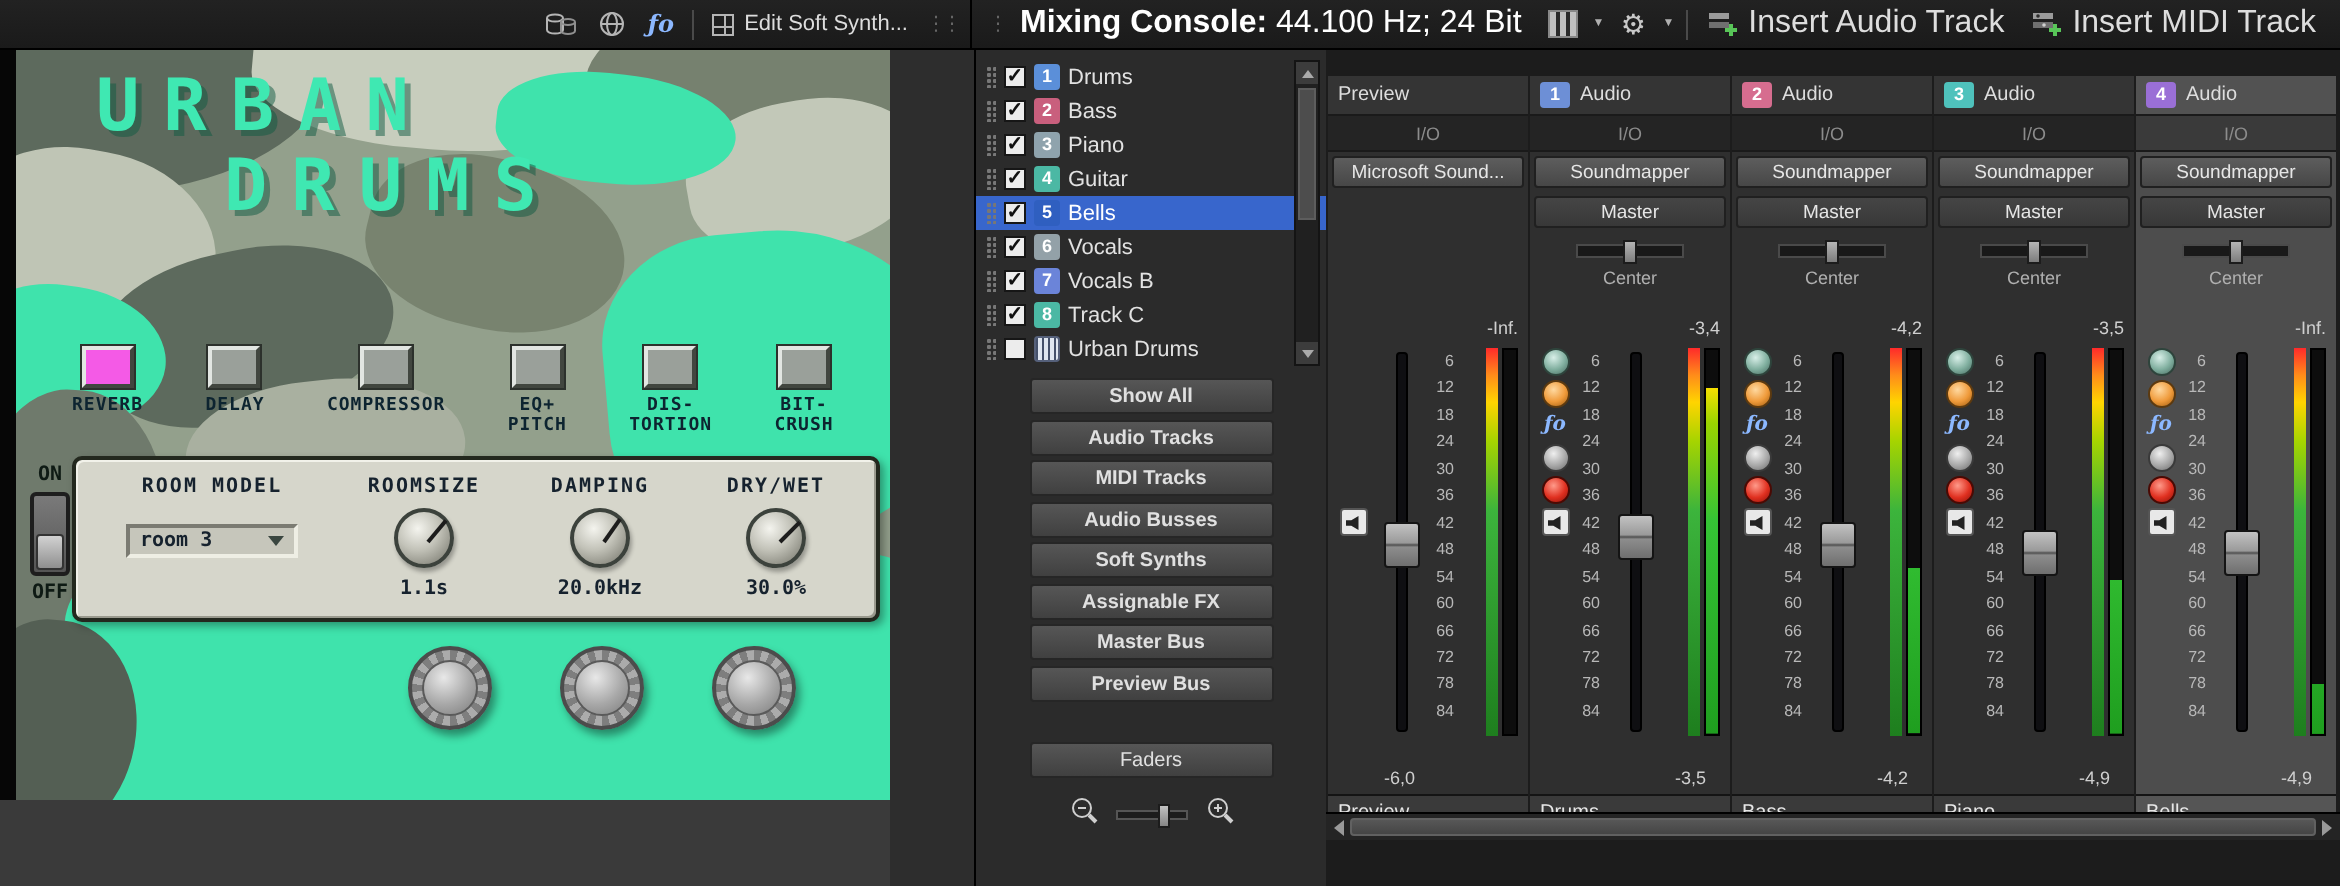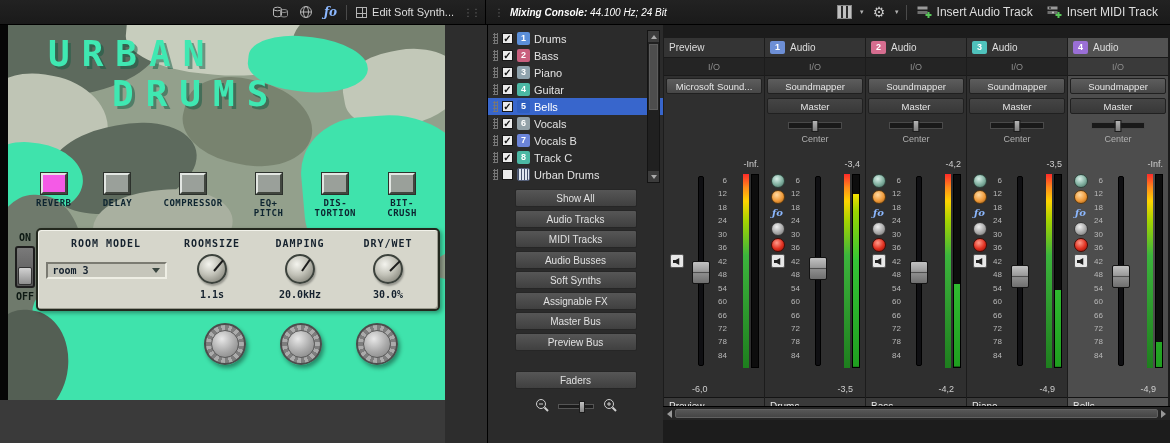--- a/index.html
+++ b/index.html
@@ -12,28 +12,28 @@
   .tb-left{width:485px;display:flex;align-items:center;justify-content:flex-end;gap:9px;padding-right:6px;}
   .tb-right{flex:1;display:flex;align-items:center;gap:6px;padding:0 8px;border-left:1px solid #000;}
   .tbi{display:inline-flex;align-items:center;justify-content:center;width:17px;height:17px;cursor:default;}
   .fx-text{font:italic bold 12px "DejaVu Serif",serif;color:#8cb8ff;width:auto;}
   .tb-sep{width:1px;height:15px;background:#4a4a4a;}
   .edit-synth{display:inline-flex;align-items:center;gap:5px;color:#ddd;font-size:11px;}
   .grid-ic{width:11px;height:11px;border:1px solid #b5b5b5;
     background-image:linear-gradient(#b5b5b5,#b5b5b5),linear-gradient(#b5b5b5,#b5b5b5);
     background-size:1px 100%,100% 1px;background-position:5px 0,0 5px;background-repeat:no-repeat;}
   .grip-dots{color:#666;font-size:10px;letter-spacing:-2px;}
-  .mix-title{color:#fff;font-size:10px;white-space:nowrap;margin-left:2px;font-style:italic;}
+  .mix-title{color:#fff;font-size:16px;white-space:nowrap;margin-left:2px;}
   .mix-title b{font-weight:bold;}
   .tb-spacer{flex:1;}
   .mixgrid{display:block;width:13px;height:12px;border:1px solid #888;
     background:repeating-linear-gradient(90deg,#c0c0c0 0 3px,#2a2a2a 3px 5px);}
   .gear{font-size:14px;color:#c8c8c8;}
   .caret{font-size:6px;color:#b0b0b0;}
-  .insert-btn{display:inline-flex;align-items:center;gap:5px;color:#ddd;font-size:12px;padding:2px 4px;white-space:nowrap;}
+  .insert-btn{display:inline-flex;align-items:center;gap:5px;color:#ddd;font-size:16px;padding:2px 4px;white-space:nowrap;}
   .ins-ic{display:inline-flex;}
 
   
   .left-edge{position:absolute;left:0;top:25px;width:8px;height:375px;background:#060606;}
   .left-bottom{position:absolute;left:0;top:400px;width:445px;height:43px;background:#3a3a3a;}
   .mid-gap{position:absolute;left:445px;top:25px;width:42px;height:418px;background:#2d2d2d;}
   .plugin{position:absolute;left:8px;top:25px;width:437px;height:375px;background:#93a08c;overflow:hidden;}
   .b{position:absolute;border-radius:48% 52% 55% 45%;}
   .b1{left:-25px;top:-20px;width:180px;height:90px;background:#5d6a5d;transform:rotate(-8deg);}
   .b2{left:118px;top:-25px;width:190px;height:75px;background:#c7cdbd;transform:rotate(5deg);}
@@ -65,21 +65,21 @@
   .power{position:absolute;left:1px;top:207px;width:32px;display:flex;flex-direction:column;align-items:center;gap:3px;}
   .pw-label{font:bold 10px "DejaVu Sans Mono",monospace;color:#0e1a14;}
   .pw-switch{width:20px;height:42px;background:linear-gradient(#7a7a7a,#555);border:2px solid #1e1e1e;border-radius:3px;position:relative;}
   .pw-handle{position:absolute;left:1px;right:1px;bottom:1px;height:18px;background:linear-gradient(#d2d2d2,#8f8f8f);border:1px solid #333;border-radius:2px;}
 
   .panel{position:absolute;left:28px;top:203px;width:404px;height:83px;background:#d6d6cb;border:2px solid #23281e;border-radius:5px;
     box-shadow:inset 1px 1px 0 #f2f2ea,inset -1px -1px 0 #9a9a8e,2px 2px 4px rgba(0,0,0,.35);
     display:flex;padding:6px 6px;}
   .col.room{width:128px;display:flex;flex-direction:column;align-items:center;}
   .p-label{font:bold 10px "DejaVu Sans Mono",monospace;color:#16222e;letter-spacing:1px;margin-top:2px;white-space:nowrap;}
-  .dropdown{margin-top:13px;width:121px;height:17px;background:#c6c6bb;border:2px solid;border-color:#7b7b72 #eeeee4 #eeeee4 #7b7b72;
+  .dropdown{margin-top:13px;width:86px;height:17px;background:#c6c6bb;border:2px solid;border-color:#7b7b72 #eeeee4 #eeeee4 #7b7b72;
     display:flex;align-items:center;justify-content:space-between;padding:0 5px;font:bold 10px "DejaVu Sans Mono",monospace;color:#16222e;}
   .dd-arrow{width:0;height:0;border-left:4px solid transparent;border-right:4px solid transparent;border-top:5px solid #3a4640;}
   .knob-cols{flex:1;display:flex;justify-content:space-around;}
   .knob-col{display:flex;flex-direction:column;align-items:center;width:88px;}
   .knob{margin-top:5px;width:30px;height:30px;border-radius:50%;
     background:radial-gradient(circle at 38% 32%,#f4f4ee,#c2c2b8 45%,#8e8e84 80%,#6e6e64);
     border:2px solid #3c423c;position:relative;box-shadow:1px 2px 2px rgba(0,0,0,.3);}
   .pointer{position:absolute;left:14px;top:15px;width:2px;height:14px;background:#1c1c1c;transform-origin:50% 0;}
   .knob-value{margin-top:5px;font:bold 10px "DejaVu Sans Mono",monospace;color:#16222e;white-space:nowrap;}
 
@@ -99,21 +99,21 @@
   .badge.synth{background:repeating-linear-gradient(90deg,#44506a 0 1px,#dfe6f0 1px 3px);border:1px solid #55607a;}
   .t-name{font-size:11px;color:#e2e2e2;white-space:nowrap;}
   .track-row.selected .t-name{color:#fff;}
   .list-scroll{position:absolute;right:3px;top:5px;width:13px;height:153px;background:#202020;border:1px solid #141414;}
   .sb-btn{position:absolute;left:0;width:11px;height:11px;background:#3c3c3c;display:flex;align-items:center;justify-content:center;}
   .sb-up{top:0;}
   .sb-down{bottom:0;}
   .tri-up{width:0;height:0;border-left:3px solid transparent;border-right:3px solid transparent;border-bottom:4px solid #aaa;}
   .tri-down{width:0;height:0;border-left:3px solid transparent;border-right:3px solid transparent;border-top:4px solid #aaa;}
   .sb-thumb{position:absolute;left:1px;top:13px;width:9px;height:66px;background:#4d4d4d;border:1px solid #5d5d5d;}
-  .filters{margin-top:6px;}
+  .filters{margin-top:6px;font-weight:bold;}
   .filter-btn{display:block;width:122px;height:18px;margin:2.5px auto;background:linear-gradient(#565656,#404040);
     border:1px solid #262626;border-radius:2px;color:#e0e0e0;font-size:10px;text-align:center;line-height:17px;}
   .faders-btn{margin-top:20px;}
   .zoom-row{display:flex;align-items:center;justify-content:center;gap:9px;margin-top:9px;}
   .zoom-slider{width:36px;height:5px;background:#1c1c1c;border:1px solid #555;position:relative;}
   .zs-handle{position:absolute;left:60%;top:-4px;width:6px;height:12px;background:linear-gradient(#c2c2c2,#858585);border:1px solid #1c1c1c;}
 
   
   .mixer{position:absolute;left:663px;top:25px;right:0;height:418px;background:#1c1c1c;overflow:hidden;}
   .strips{position:absolute;left:1px;top:13px;display:flex;gap:1px;}

